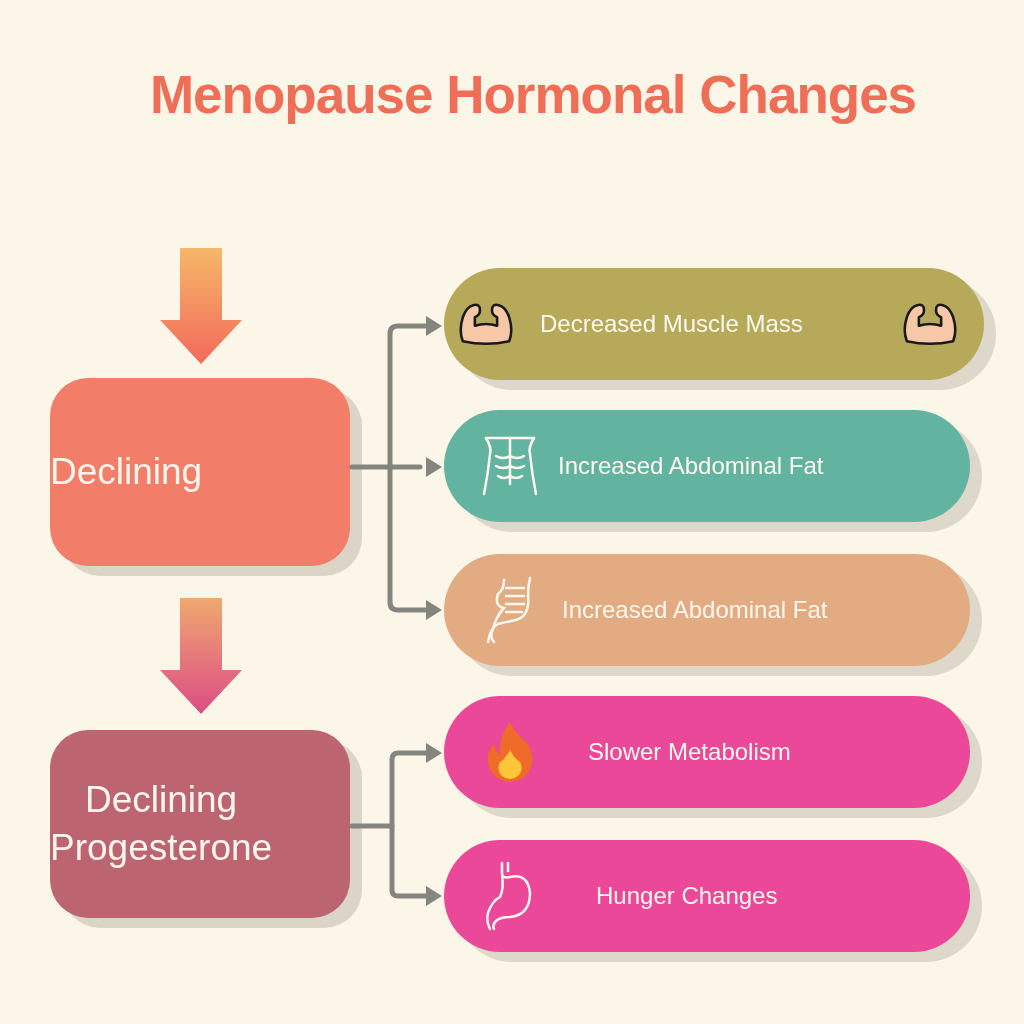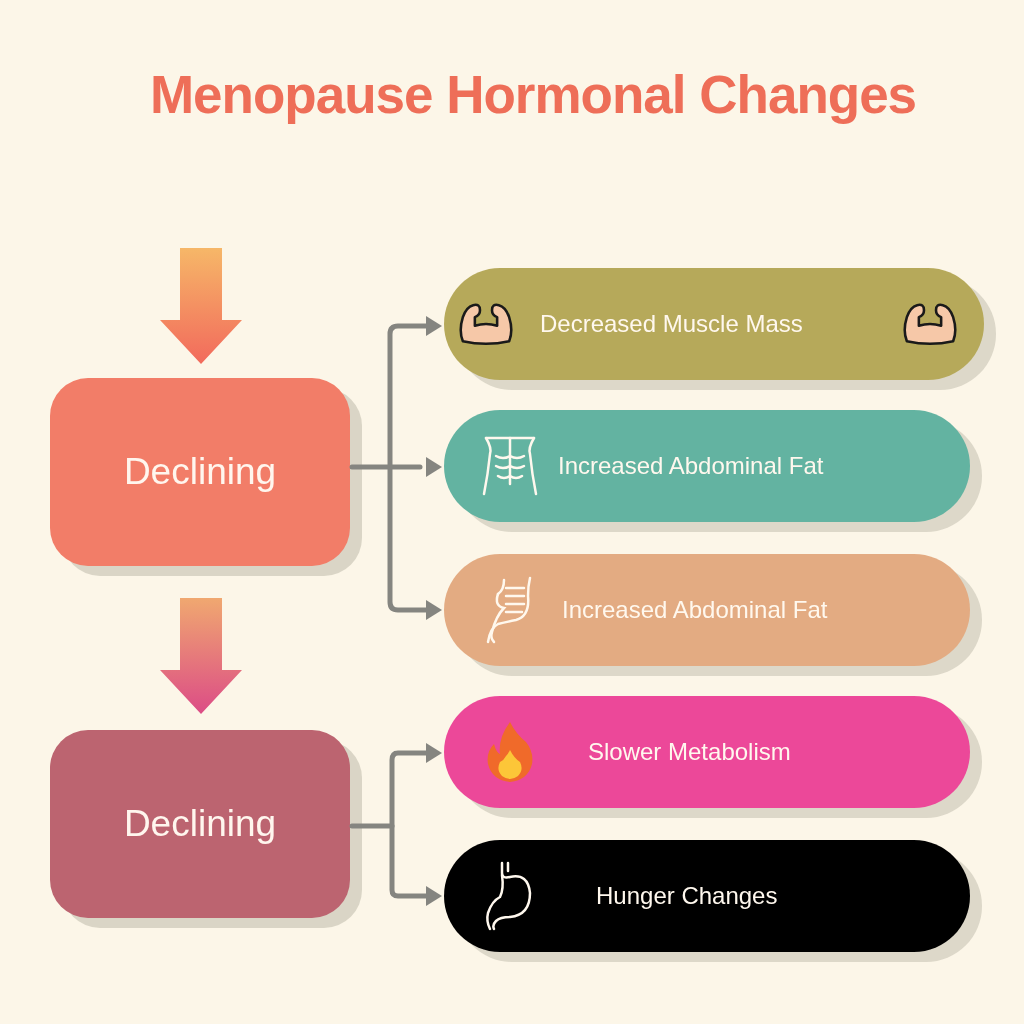--- a/index.html
+++ b/index.html
@@ -18,21 +18,21 @@
     margin-left: 21px;
   }
   .title div { display: block; }
 
   .down-arrow { position: absolute; }
   .down-arrow svg { display: block; }
 
   .hormone {
     position: absolute; left: 50px; width: 300px;
     border-radius: 38px;
-    display: flex; align-items: center; justify-content: center;
+    display: flex; align-items: center; 
     text-align: center; color: #fff6ee;
     font-size: 37px; line-height: 48px;
     box-shadow: 12px 10px 0 rgba(190,185,170,0.55);
   }
   .hormone.estrogen { top: 378px; height: 188px; background: #f27d68; }
   .hormone.progesterone { top: 730px; height: 188px; background: #bc6470; }
   .hormone span { display: block; }
 
   .connectors { position: absolute; left: 0; top: 0; }
 
@@ -46,21 +46,21 @@
   .effect .icon {
     position: absolute; left: 36px; top: 50%; transform: translateY(-50%);
     width: 60px; height: 60px;
     display: flex; align-items: center; justify-content: center;
   }
   .effect .label { position: absolute; white-space: nowrap; }
   .e1 { top: 268px; width: 540px; background: #b6a95a; }
   .e2 { top: 410px; width: 526px; background: #63b3a1; }
   .e3 { top: 554px; width: 526px; background: #e3ab82; }
   .e4 { top: 696px; width: 526px; background: #ec4899; }
-  .e5 { top: 840px; width: 526px; background: #000000; }
+  .e5 { top: 840px; width: 526px; background: #ec4899; }
 </style>
 </head>
 <body>
 
 <div class="title">
   <div>Menopause Hormonal Changes</div>
 </div>
 
 <div class="down-arrow" style="left:160px; top:248px;">
   <svg width="84" height="118" viewBox="0 0 84 118">
@@ -88,20 +88,21 @@
 
 <div class="hormone estrogen">
   <div>
     <span>Declining</span>
   </div>
 </div>
 
 <div class="hormone progesterone">
   <div>
     <span>Declining</span>
+    <span>Progesterone</span>
   </div>
 </div>
 
 <svg class="connectors" width="1024" height="1024">
   <g stroke="#858580" stroke-width="5" fill="none" stroke-linecap="round" stroke-linejoin="round">
 
     <path d="M352 467 H420"></path>
     <path d="M434 326 H398 Q390 326 390 334 V602 Q390 610 398 610 H430"></path>
 
     <path d="M352 826 H392"></path>

